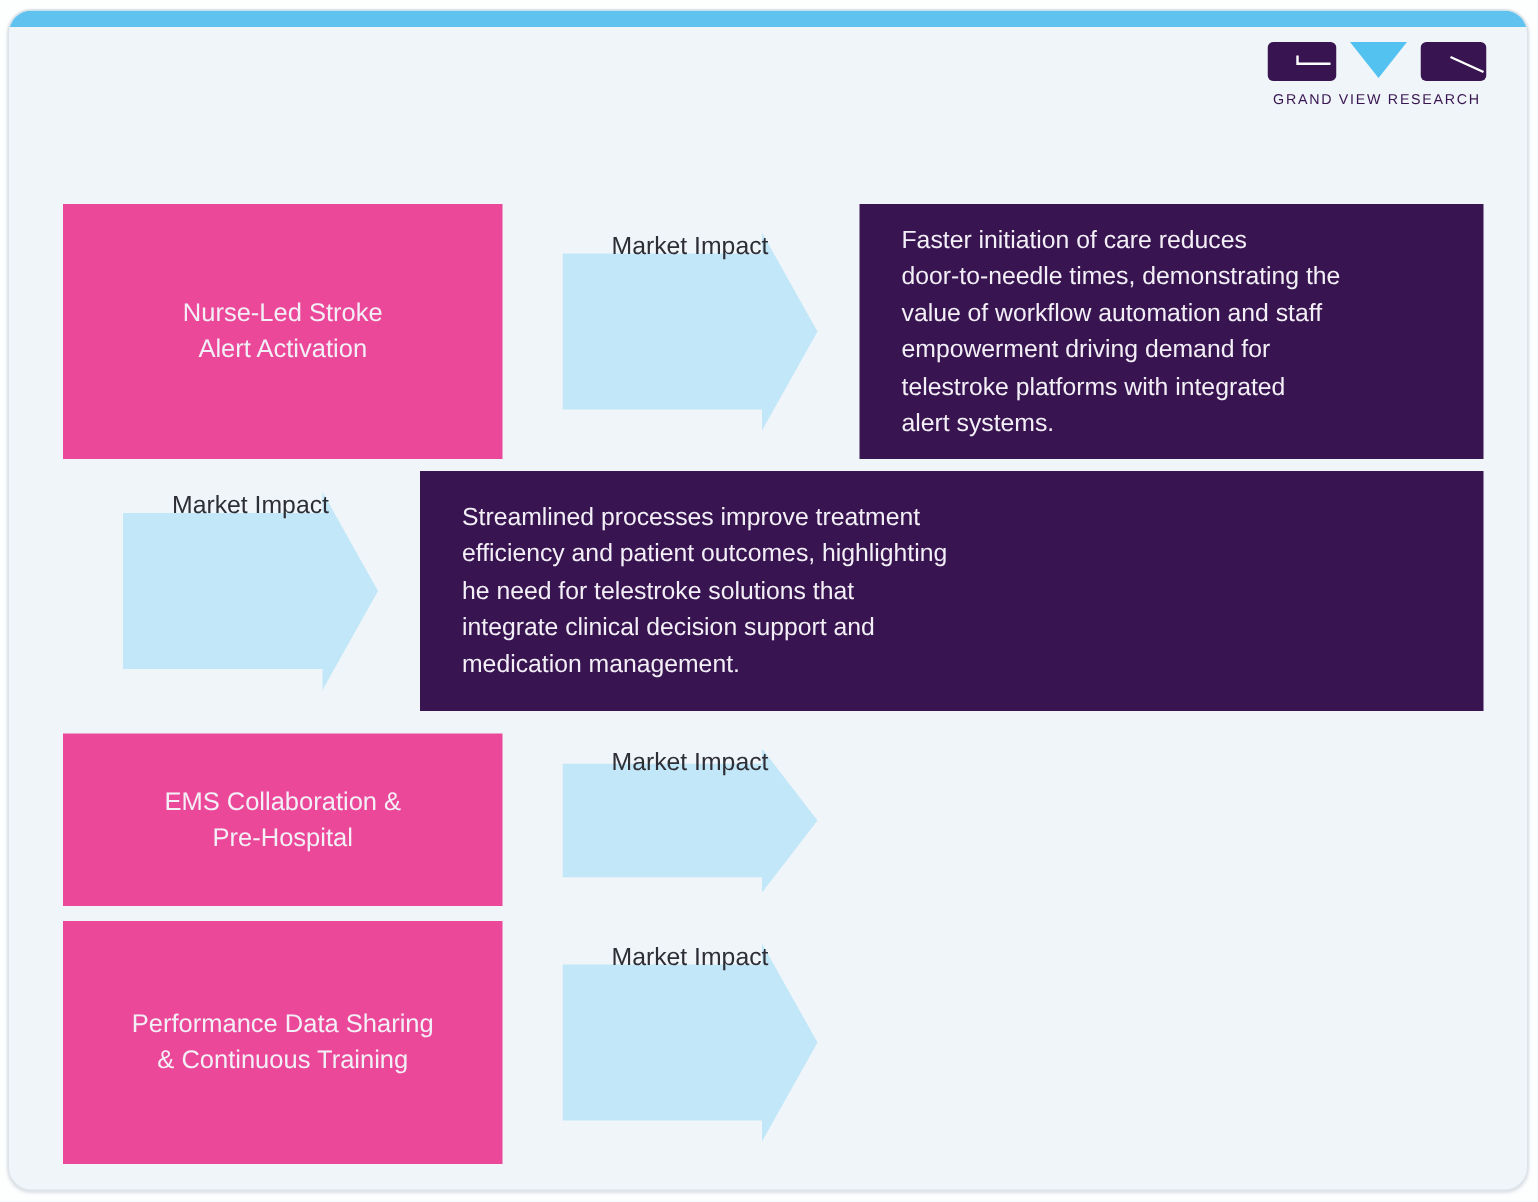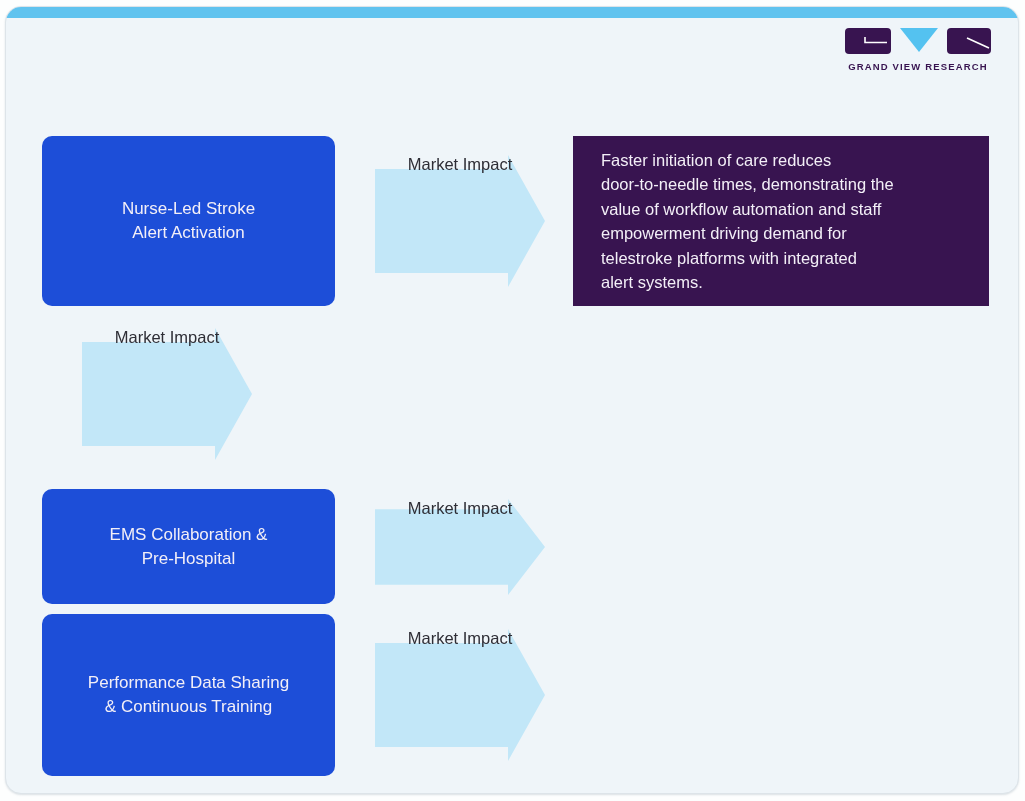--- a/index.html
+++ b/index.html
@@ -29,48 +29,47 @@
     width: 146px;
   }
   .logo-icons {
     display: flex;
     align-items: flex-start;
     justify-content: space-between;
   }
   .logo-text {
     margin-top: 7px;
     font-size: 9.5px;
-    font-weight: bold;
+    font-weight: normal;
     letter-spacing: 1.15px;
     color: #381450;
     text-align: center;
     white-space: nowrap;
   }
   
   .rows {
     position: absolute;
     left: 36px; top: 129px; right: 29px;
   }
   .row { display: flex; align-items: stretch; }
   .row-1 { height: 170px; margin-bottom: 8px; }
   .row-2 { height: 160px; margin-bottom: 15px; }
   .row-3 { height: 115px; margin-bottom: 10px; }
   .row-4 { height: 162px; }
   .topic-box {
     flex: none;
     width: 293px;
-    background: #1d4ed8;
+    background: #ec4899;
     color: #f3eff7;
     display: flex;
     align-items: center;
     justify-content: center;
     text-align: center;
     font-size: 17px;
     line-height: 24px;
-    border-radius: 10px;
   }
   .arrow {
     flex: none;
     width: 170px;
     margin-left: 40px;
     margin-right: 28px;
     align-self: center;
     position: relative;
     display: flex;
     align-items: flex-start;
@@ -147,20 +146,27 @@
       </div>
     </section>
 
     <section class="row row-2">
       <div class="arrow">
         <svg class="arrow-shape" viewBox="0 0 170 132" preserveAspectRatio="none">
           <polygon points="0,14 133,14 133,0 170,66 133,132 133,118 0,118" fill="#c2e7f8"></polygon>
         </svg>
         <span class="arrow-label">Market Impact</span>
       </div>
+      <div class="impact-box">
+        <span class="preline">Streamlined processes improve treatment
+efficiency and patient outcomes, highlighting
+he need for telestroke solutions that
+integrate clinical decision support and
+medication management.</span>
+      </div>
     </section>
 
     <section class="row row-3">
       <div class="topic-box">
         <span class="preline">EMS Collaboration &amp;
 Pre-Hospital</span>
       </div>
       <div class="arrow">
         <svg class="arrow-shape" viewBox="0 0 170 132" preserveAspectRatio="none">
           <polygon points="0,14 133,14 133,0 170,66 133,132 133,118 0,118" fill="#c2e7f8"></polygon>

